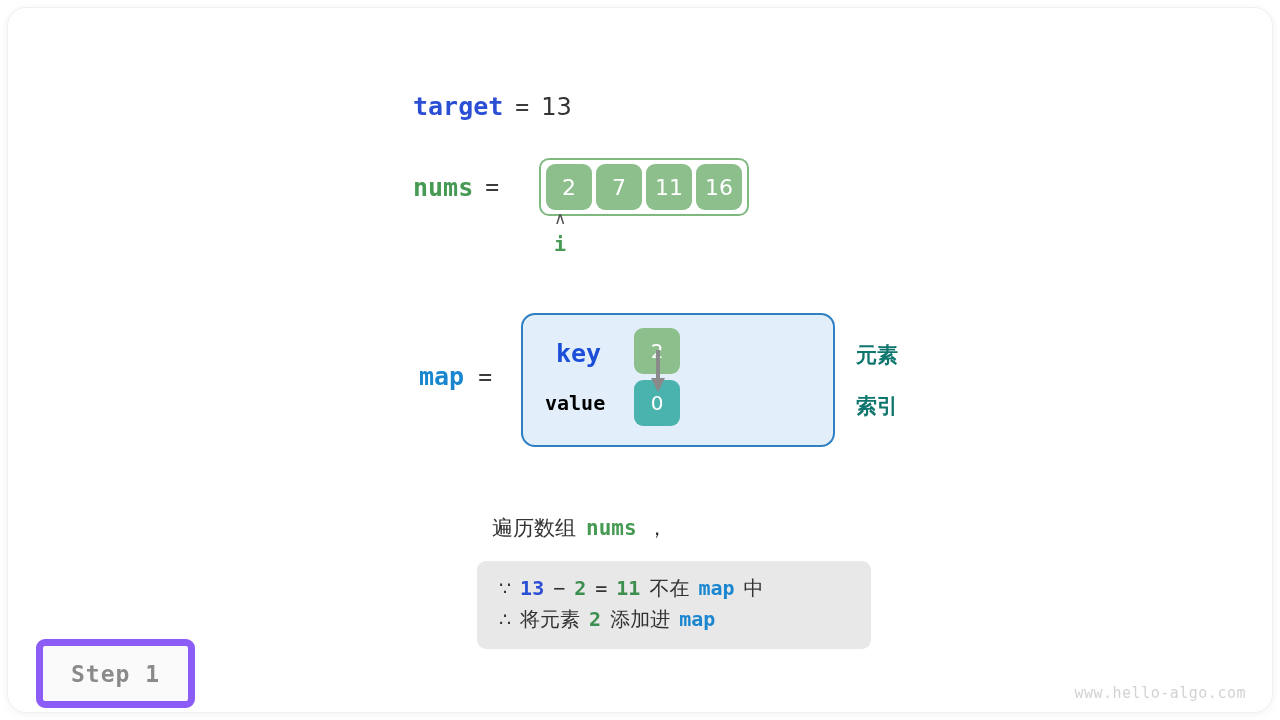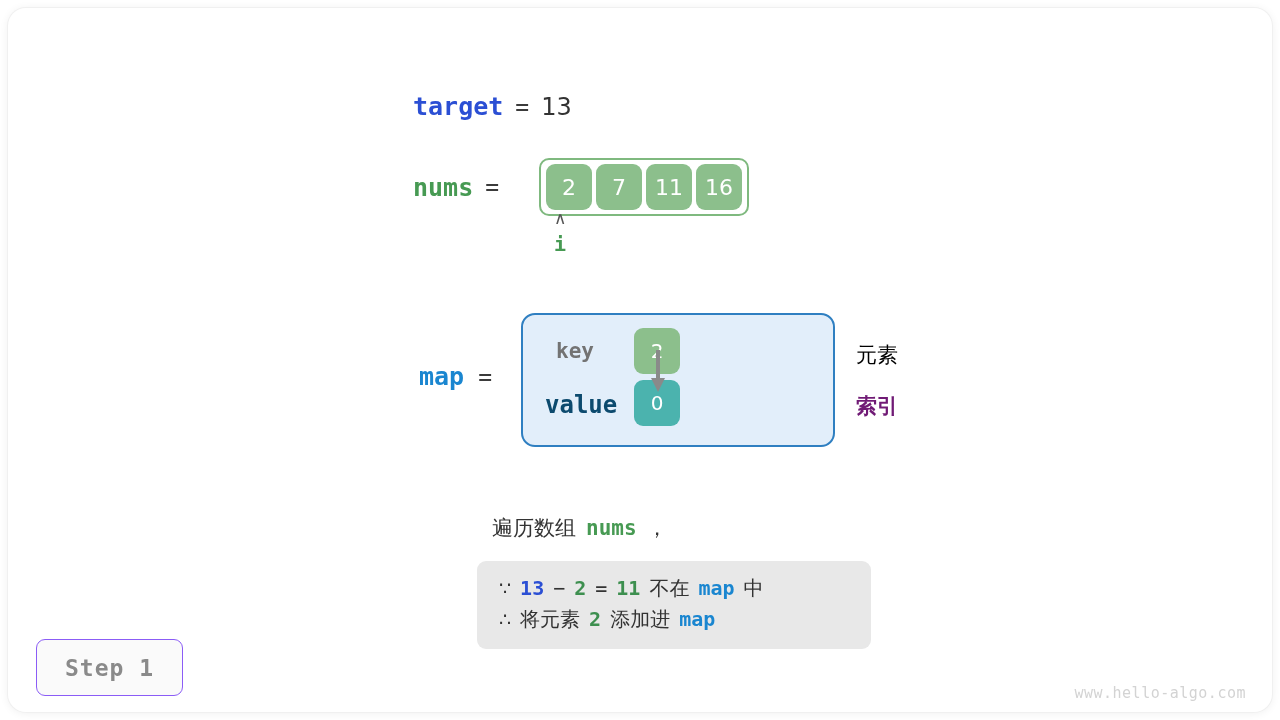--- a/index.html
+++ b/index.html
@@ -139,28 +139,28 @@
     top: 313px;
     width: 310px;
     height: 130px;
     border: 2px solid #2f7fc1;
     border-radius: 14px;
     background: #e2eefa;
   }
   #map-key-label {
     left: 556px;
     top: 339px;
-    font-size: 21px;
-    color: #737373;
+    font-size: 25px;
+    color: #1d4ed8;
   }
   #map-value-label {
     left: 545px;
     top: 391px;
-    font-size: 24px;
-    color: #0c4a6e;
+    font-size: 20px;
+    color: #000000;
   }
   .map-cell {
     width: 46px;
     height: 46px;
     border-radius: 9px;
     display: flex;
     align-items: center;
     justify-content: center;
     color: #ffffff;
     font-size: 20px;
@@ -179,29 +179,29 @@
   #map-arrow {
     left: 647px;
     top: 350px;
     width: 22px;
     height: 44px;
   }
   #legend-element {
     left: 856px;
     top: 341px;
     font-size: 21px;
-    font-weight: normal;
-    color: #000000;
+    font-weight: bold;
+    color: #0f766e;
   }
   #legend-index {
     left: 856px;
     top: 392px;
     font-size: 21px;
     font-weight: bold;
-    color: #701a75;
+    color: #0f766e;
     text-align: center;
   }
 
   
   #caption-line {
     left: 492px;
     top: 514px;
     display: flex;
     align-items: center;
     gap: 10px;
@@ -245,21 +245,21 @@
   .c-blue   { color: #1a86d0; font-family: "DejaVu Sans Mono", monospace; font-weight: bold; }
   .c-dark   { color: #333333; font-family: Liberation Serif, serif; }
   .op       { color: #333333; font-family: "DejaVu Sans Mono", monospace; }
 
   
   #step-badge {
     left: 36px;
     top: 639px;
     width: 145px;
     height: 55px;
-    border: 1px solid #8b5cf6;
+    border: 7px solid #8b5cf6;
     border-radius: 9px;
     background: #fafafa;
     display: flex;
     align-items: center;
     justify-content: center;
   }
   #step-badge span {
     font-size: 23px;
     color: #8a8a8a;
     font-family: "DejaVu Sans Mono", monospace;

